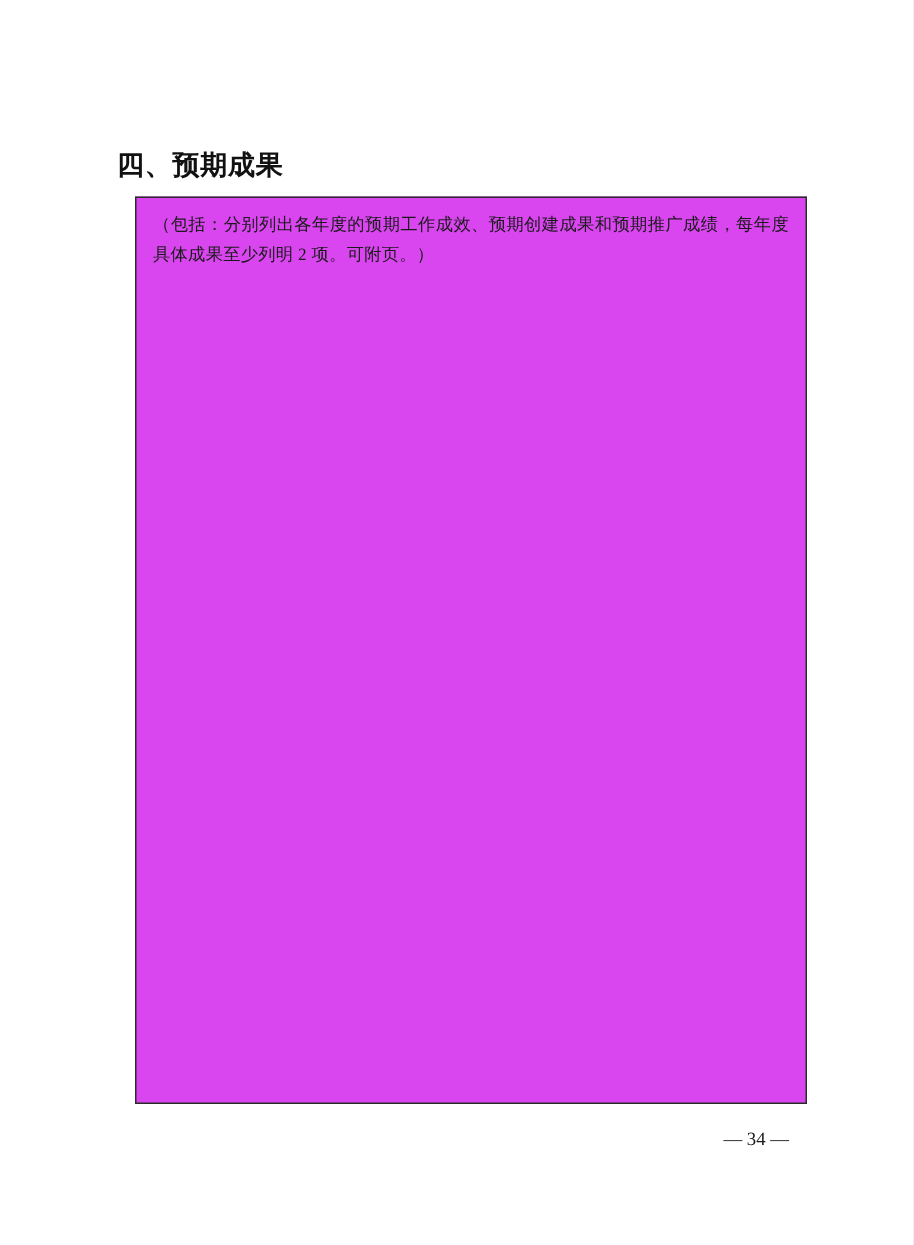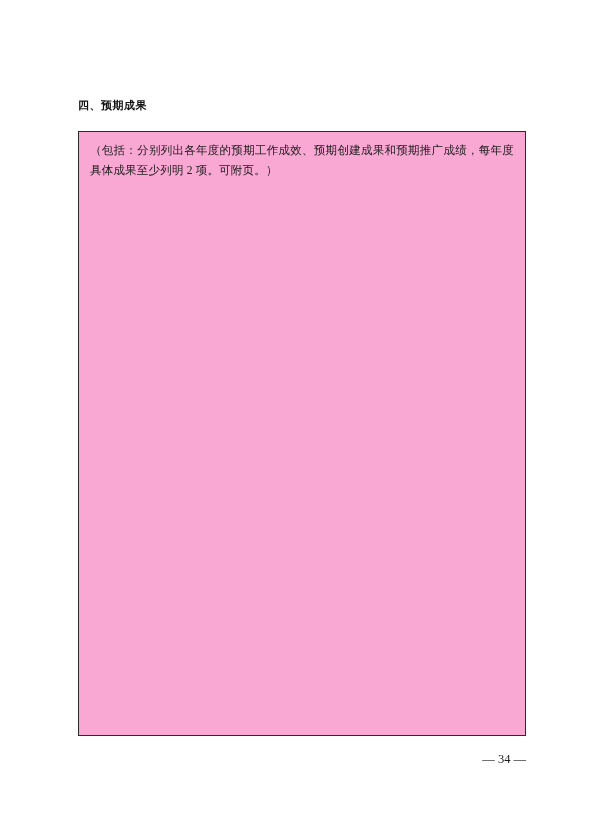--- a/index.html
+++ b/index.html
@@ -22,34 +22,34 @@
     width: 609px;
     height: 830px;
     background: #ffffff;
   }
   .section-heading {
     position: absolute;
     left: 78px;
     top: 98px;
     font-family: "Liberation Sans", "DejaVu Sans", sans-serif;
     font-weight: bold;
-    font-size: 11px;
+    font-size: 18px;
     letter-spacing: 0.5px;
     color: #111111;
     white-space: nowrap;
   }
   .answer-box {
     position: absolute;
-    left: 78px;
+    left: 90px;
     top: 131px;
     width: 448px;
     height: 605px;
     border: 1px solid #2b2b2b;
     box-sizing: border-box;
-    background: #f9a8d4;
+    background: #d946ef;
   }
   .box-instructions {
     position: absolute;
     left: 11px;
     top: 8px;
     width: 424px;
     font-family: "Liberation Serif", "DejaVu Serif", serif;
     font-size: 11.5px;
     line-height: 20px;
     color: #1a1a1a;

